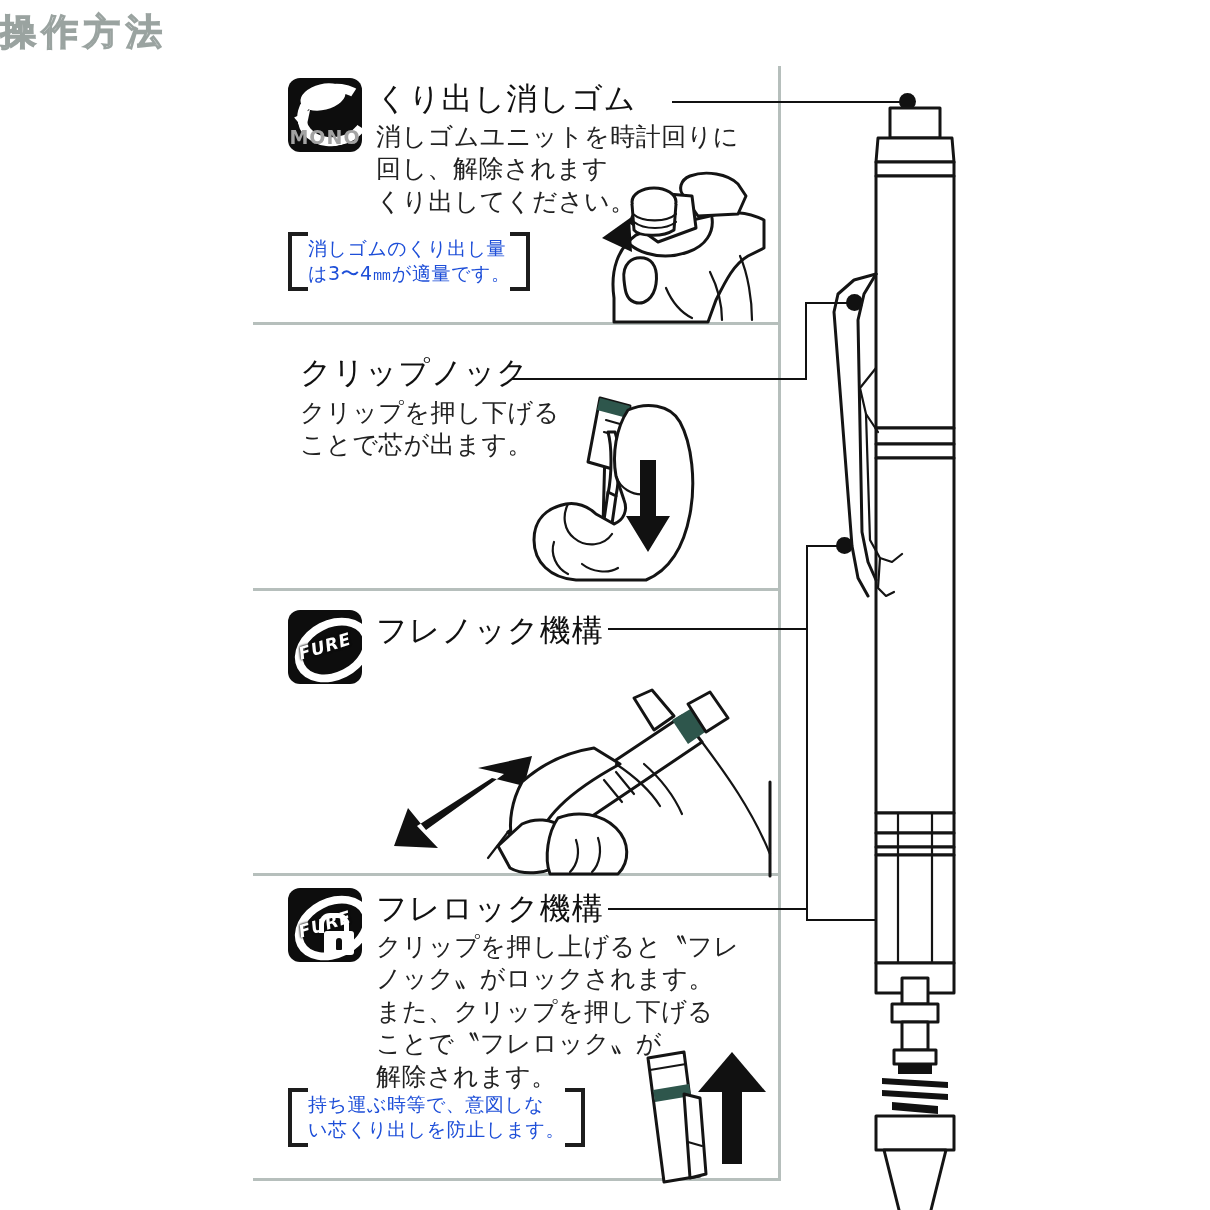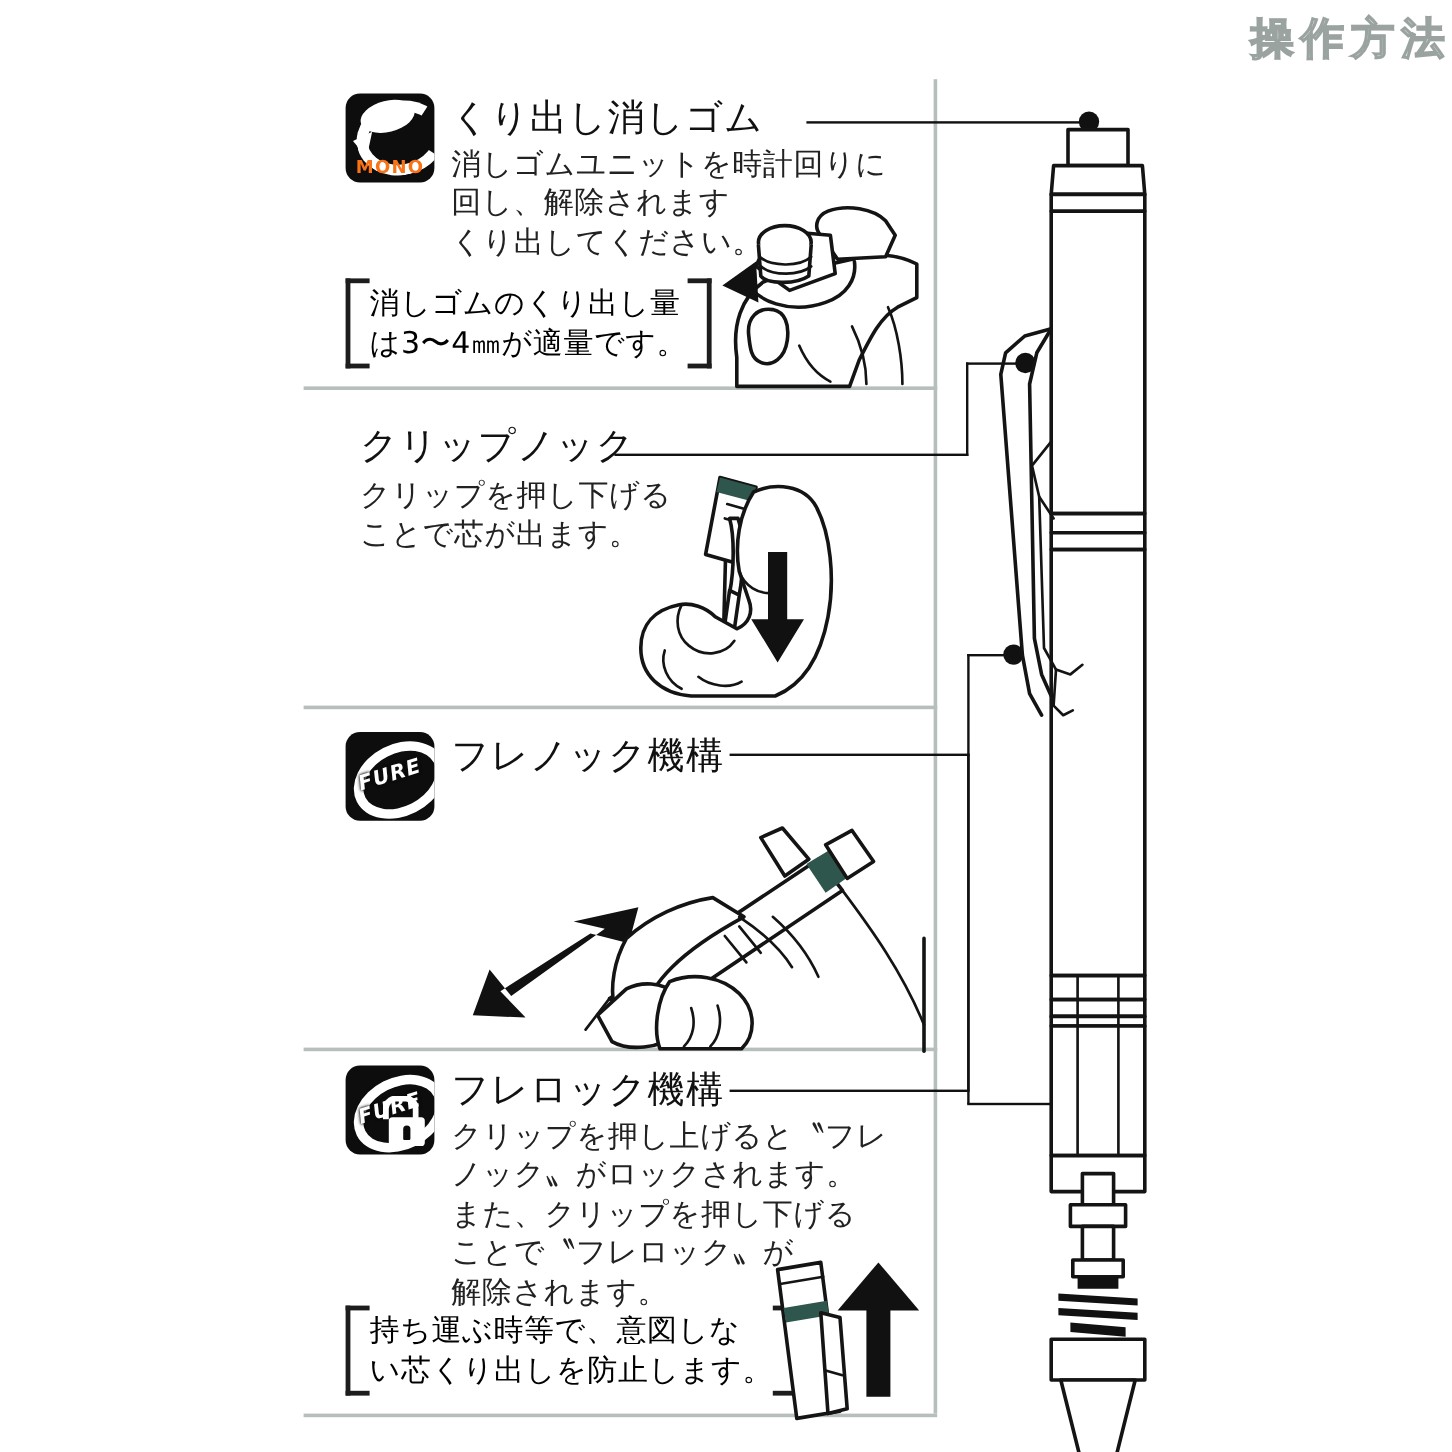--- a/index.html
+++ b/index.html
@@ -5,21 +5,21 @@
   html,body{margin:0;padding:0;background:#ffffff;}
   body{
     width:1210px;height:1210px;position:relative;overflow:hidden;
     font-family:"DejaVu Sans","Liberation Sans",sans-serif;
     color:#141414;
   }
   #root{position:absolute;inset:0;}
 
   
   .page-title{
-    position:absolute;left:0;top:8px;width:1210px;text-align:right;
+    position:absolute;left:0;top:8px;width:1210px;text-align:left;
     font-size:36px;font-weight:700;letter-spacing:6px;
     color:#ffffff;
     -webkit-text-stroke:1.4px #9aa3a0;
     text-shadow:0 0 1px #b9c0bd;
   }
 
   
   .hline{position:absolute;height:3px;background:#b6bfbc;}
   .vline{position:absolute;width:3px;background:#b6bfbc;}
 
@@ -55,21 +55,21 @@
     position:absolute;left:12px;top:6px;width:46px;height:26px;
     background:#fff;border-radius:50%;transform:rotate(-14deg);
   }
   .mono-arrow{
     position:absolute;left:6px;top:30px;width:0;height:0;
     border-top:11px solid transparent;border-bottom:11px solid transparent;
     border-right:14px solid #fff;transform:rotate(12deg);
   }
   .mono-word{
     position:absolute;left:0;right:0;bottom:4px;text-align:center;
-    color:#f97316;font-size:15px;font-weight:700;letter-spacing:1px;
+    color:#a3a3a3;font-size:19px;font-weight:700;letter-spacing:1px;
     font-family:"DejaVu Sans","Liberation Sans",sans-serif;
   }
 
   
   .fure-ell{
     position:absolute;left:5px;top:10px;width:64px;height:44px;
     border:8px solid #fff;border-radius:50%;
     transform:rotate(-27deg);
   }
   .fure-word{
@@ -87,21 +87,21 @@
     border:5px solid #fff;border-bottom:none;border-radius:11px 11px 0 0;
   }
   .lock-hole{
     position:absolute;right:20px;bottom:12px;width:6px;height:12px;
     background:#0d0d0d;border-radius:3px 3px 1px 1px;
   }
 
   
   .note{position:absolute;display:inline-block;padding:4px 20px;}
   .note .txt{
-    font-size:25px;line-height:1.33;white-space:pre-line;color:#000000;
+    font-size:19px;line-height:1.33;white-space:pre-line;color:#1d4ed8;
     letter-spacing:0.5px;
   }
   .note .brk{position:absolute;top:0;bottom:0;width:16px;}
   .note .brk.l{left:0;border-left:4px solid #1d1d1d;border-top:4px solid #1d1d1d;border-bottom:4px solid #1d1d1d;}
   .note .brk.r{right:0;border-right:4px solid #1d1d1d;border-top:4px solid #1d1d1d;border-bottom:4px solid #1d1d1d;}
 
   
   .illus{position:absolute;}
   svg{display:block;overflow:visible;}
   .ln{fill:none;stroke:#141414;stroke-width:3;stroke-linecap:round;stroke-linejoin:round;}

